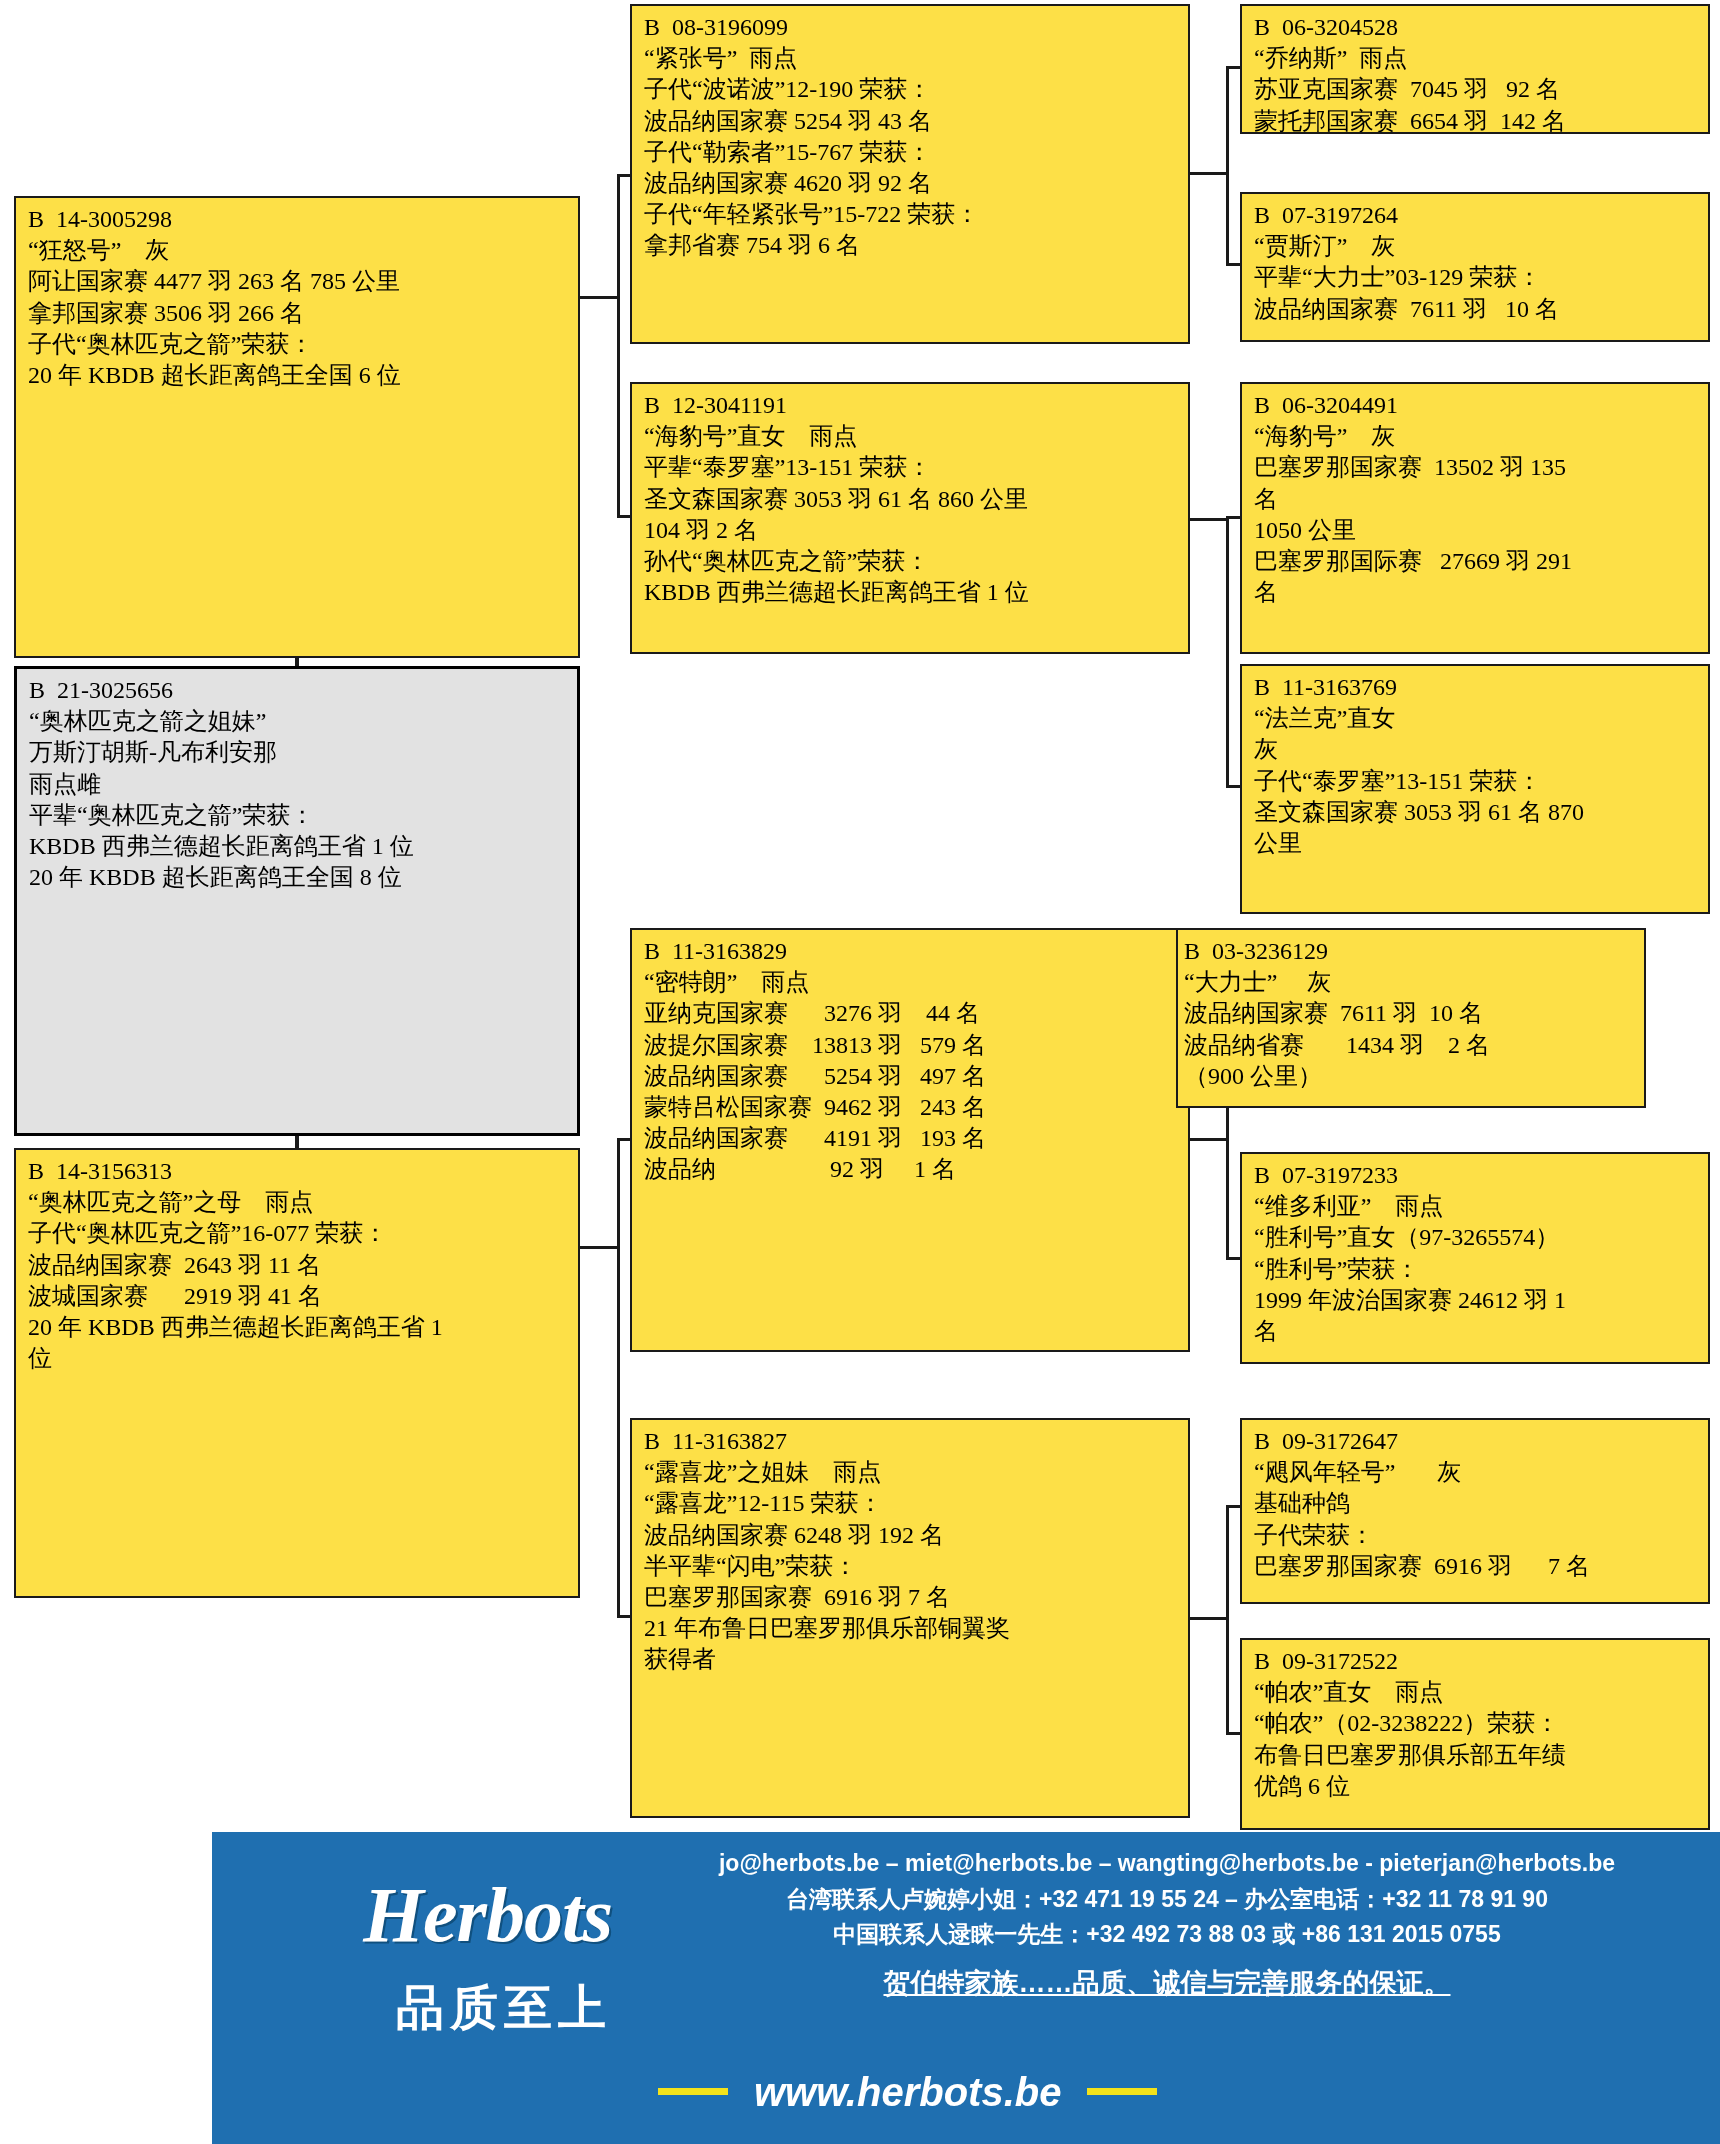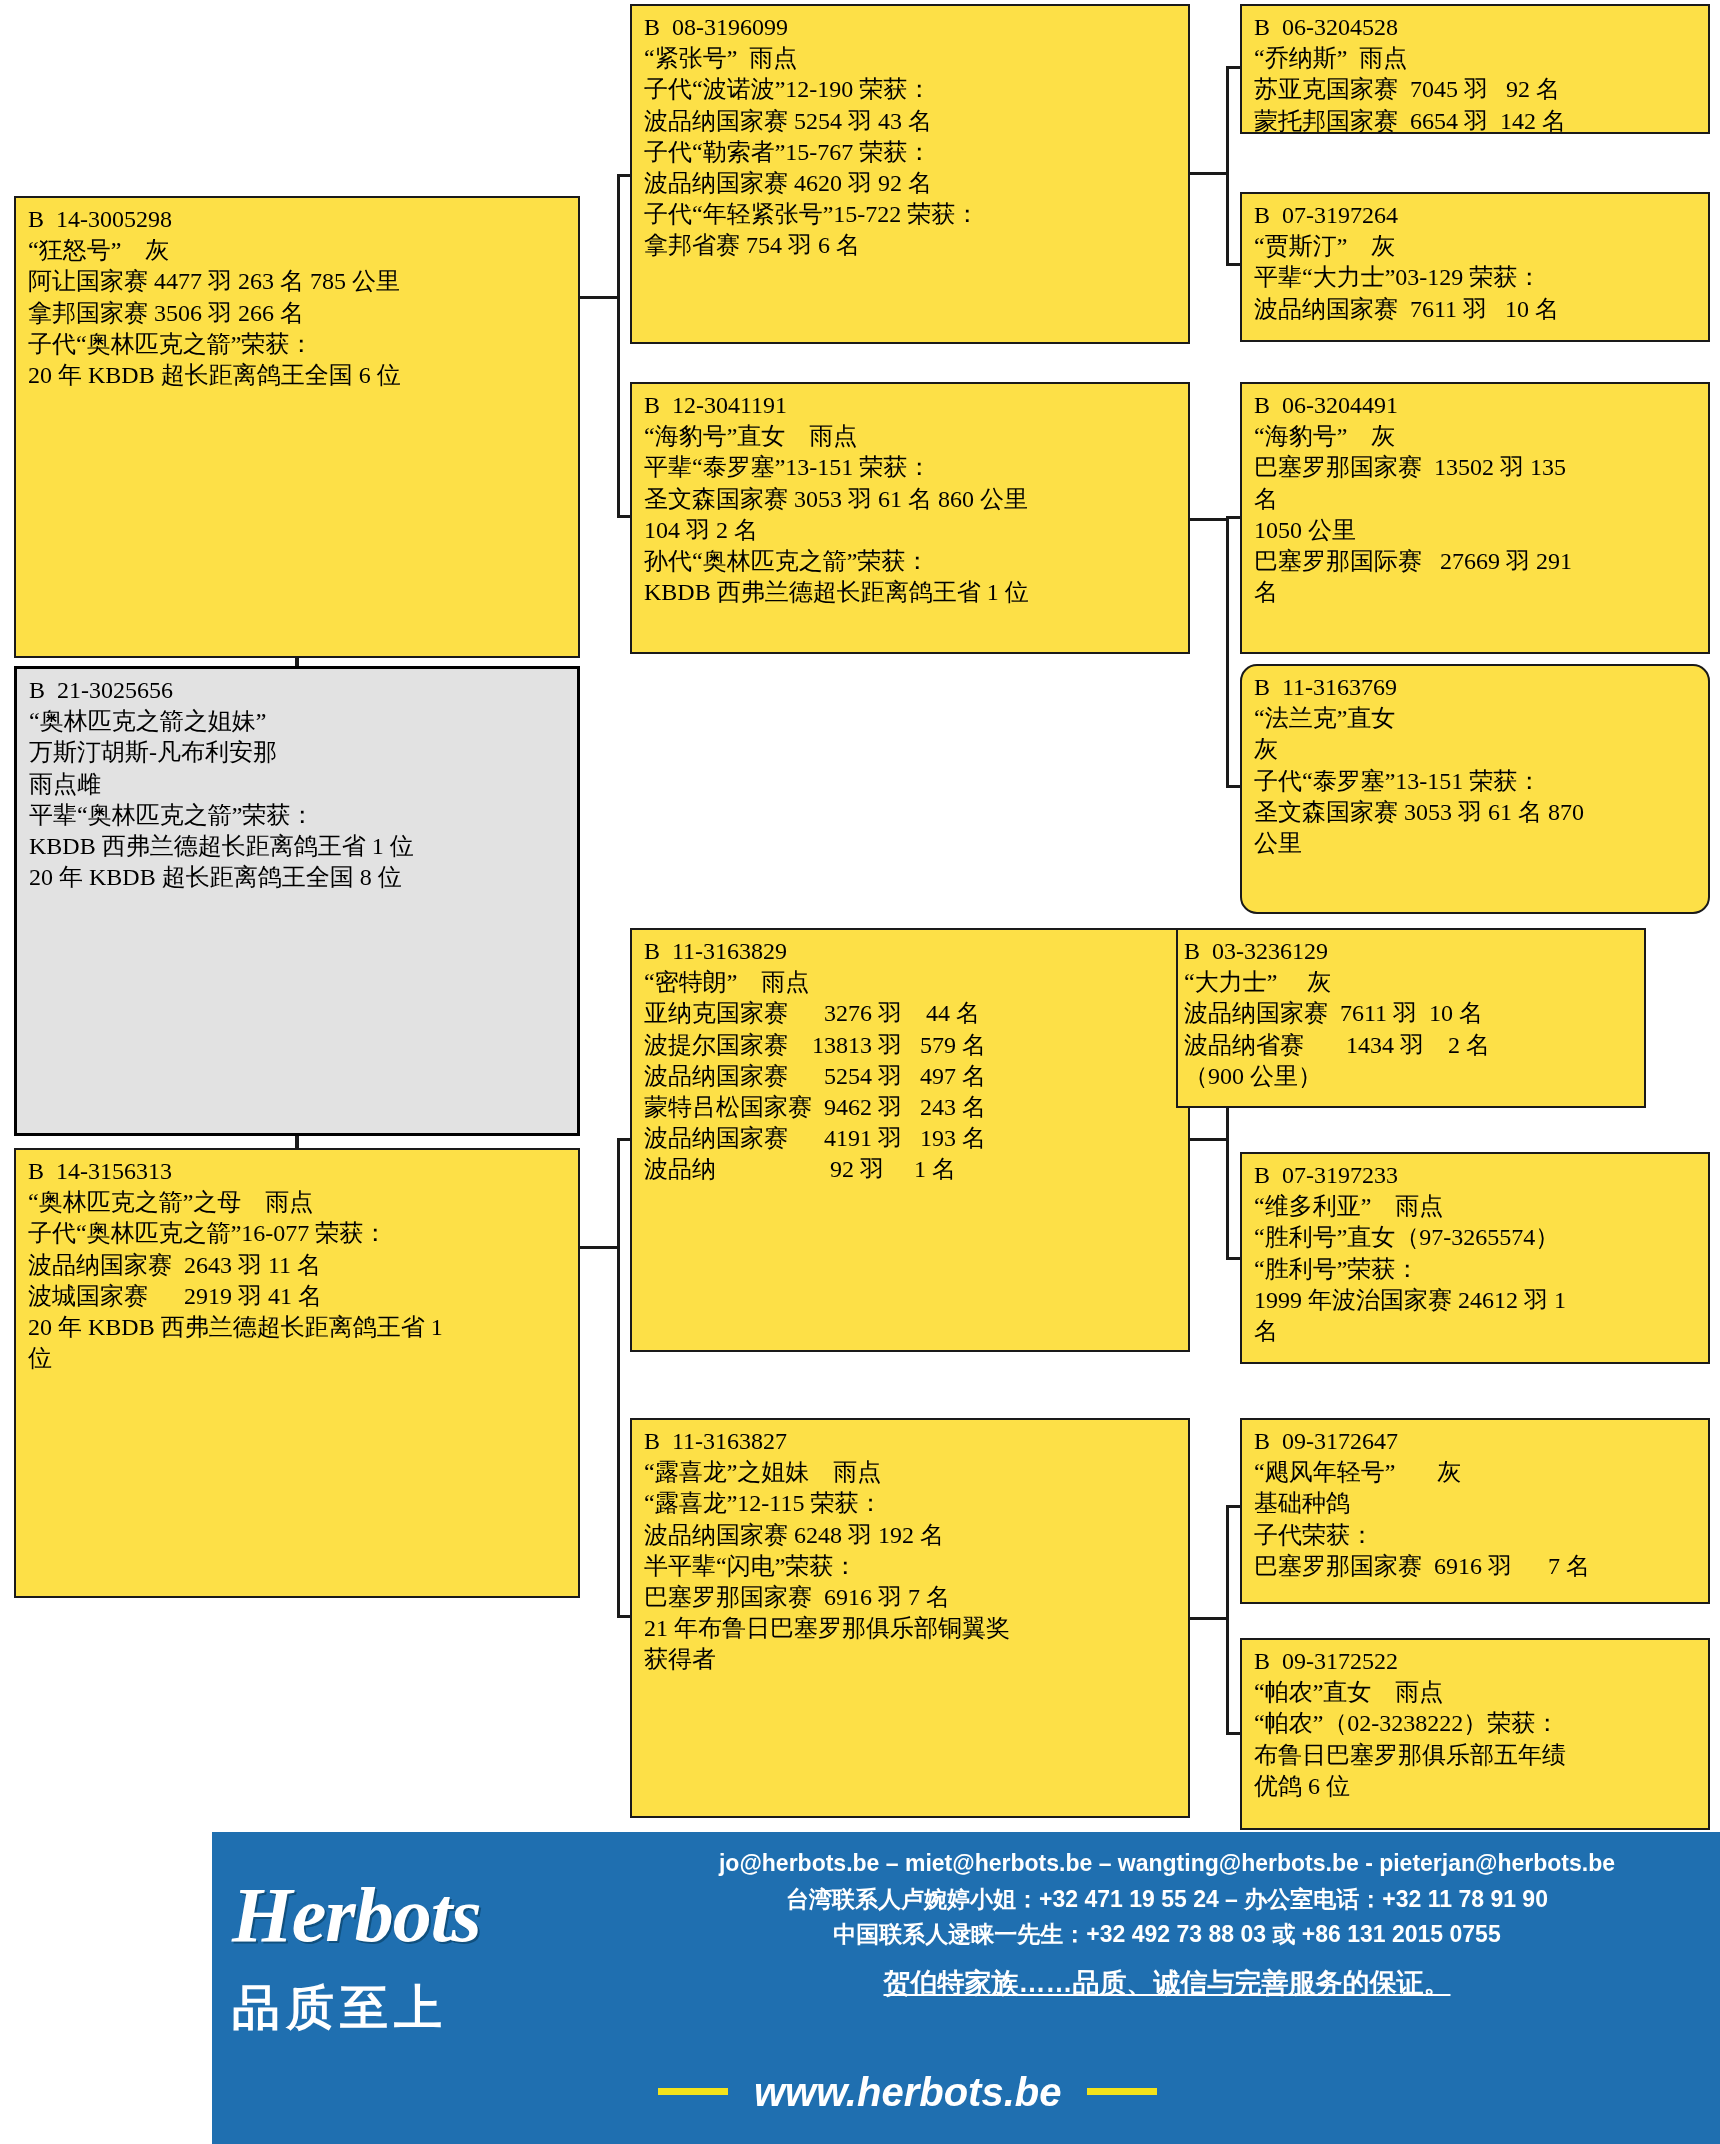--- a/index.html
+++ b/index.html
@@ -46,41 +46,41 @@
   #box-dam             { left: 14px;  top: 1148px; width: 566px;  height: 450px; }
   
   #box-sire-sire       { left: 630px; top: 4px;    width: 560px;  height: 340px; }
   #box-sire-dam        { left: 630px; top: 382px;  width: 560px;  height: 272px; }
   #box-dam-sire        { left: 630px; top: 928px;  width: 560px;  height: 424px; }
   #box-dam-dam         { left: 630px; top: 1418px; width: 560px;  height: 400px; }
   
   #box-ss-sire         { left: 1240px; top: 4px;    width: 470px;  height: 130px; }
   #box-ss-dam          { left: 1240px; top: 192px;  width: 470px;  height: 150px; }
   #box-sd-sire         { left: 1240px; top: 382px;  width: 470px;  height: 272px; }
-  #box-sd-dam          { left: 1240px; top: 664px;  width: 470px;  height: 250px; border-radius: 17px; }
+  #box-sd-dam          { left: 1240px; top: 664px;  width: 470px;  height: 250px; }
   #box-ds-sire         { left: 1176px; top: 928px;  width: 470px;  height: 180px; padding-left: 6px; }
   #box-ds-dam          { left: 1240px; top: 1152px; width: 470px;  height: 212px; }
   #box-dd-sire         { left: 1240px; top: 1418px; width: 470px;  height: 186px; }
   #box-dd-dam          { left: 1240px; top: 1638px; width: 470px;  height: 192px; }
 
   
   #footer {
     position: absolute;
     left: 212px;
     top: 1832px;
     width: 1508px;
     height: 312px;
     background: #1f6fb0;
     overflow: hidden;
   }
   #footer-logo {
     position: absolute;
     left: 20px; top: 12px;
     width: 380px; height: 290px;
-    text-align: left;
+    text-align: right;
     color: #ffffff;
   }
   #footer-logo .brand {
     font-family: "Liberation Serif", serif;
     font-style: italic;
     font-weight: bold;
     font-size: 78px;
     letter-spacing: -1px;
     text-shadow: 2px 2px 0 #10507f;
     margin-top: 26px;

